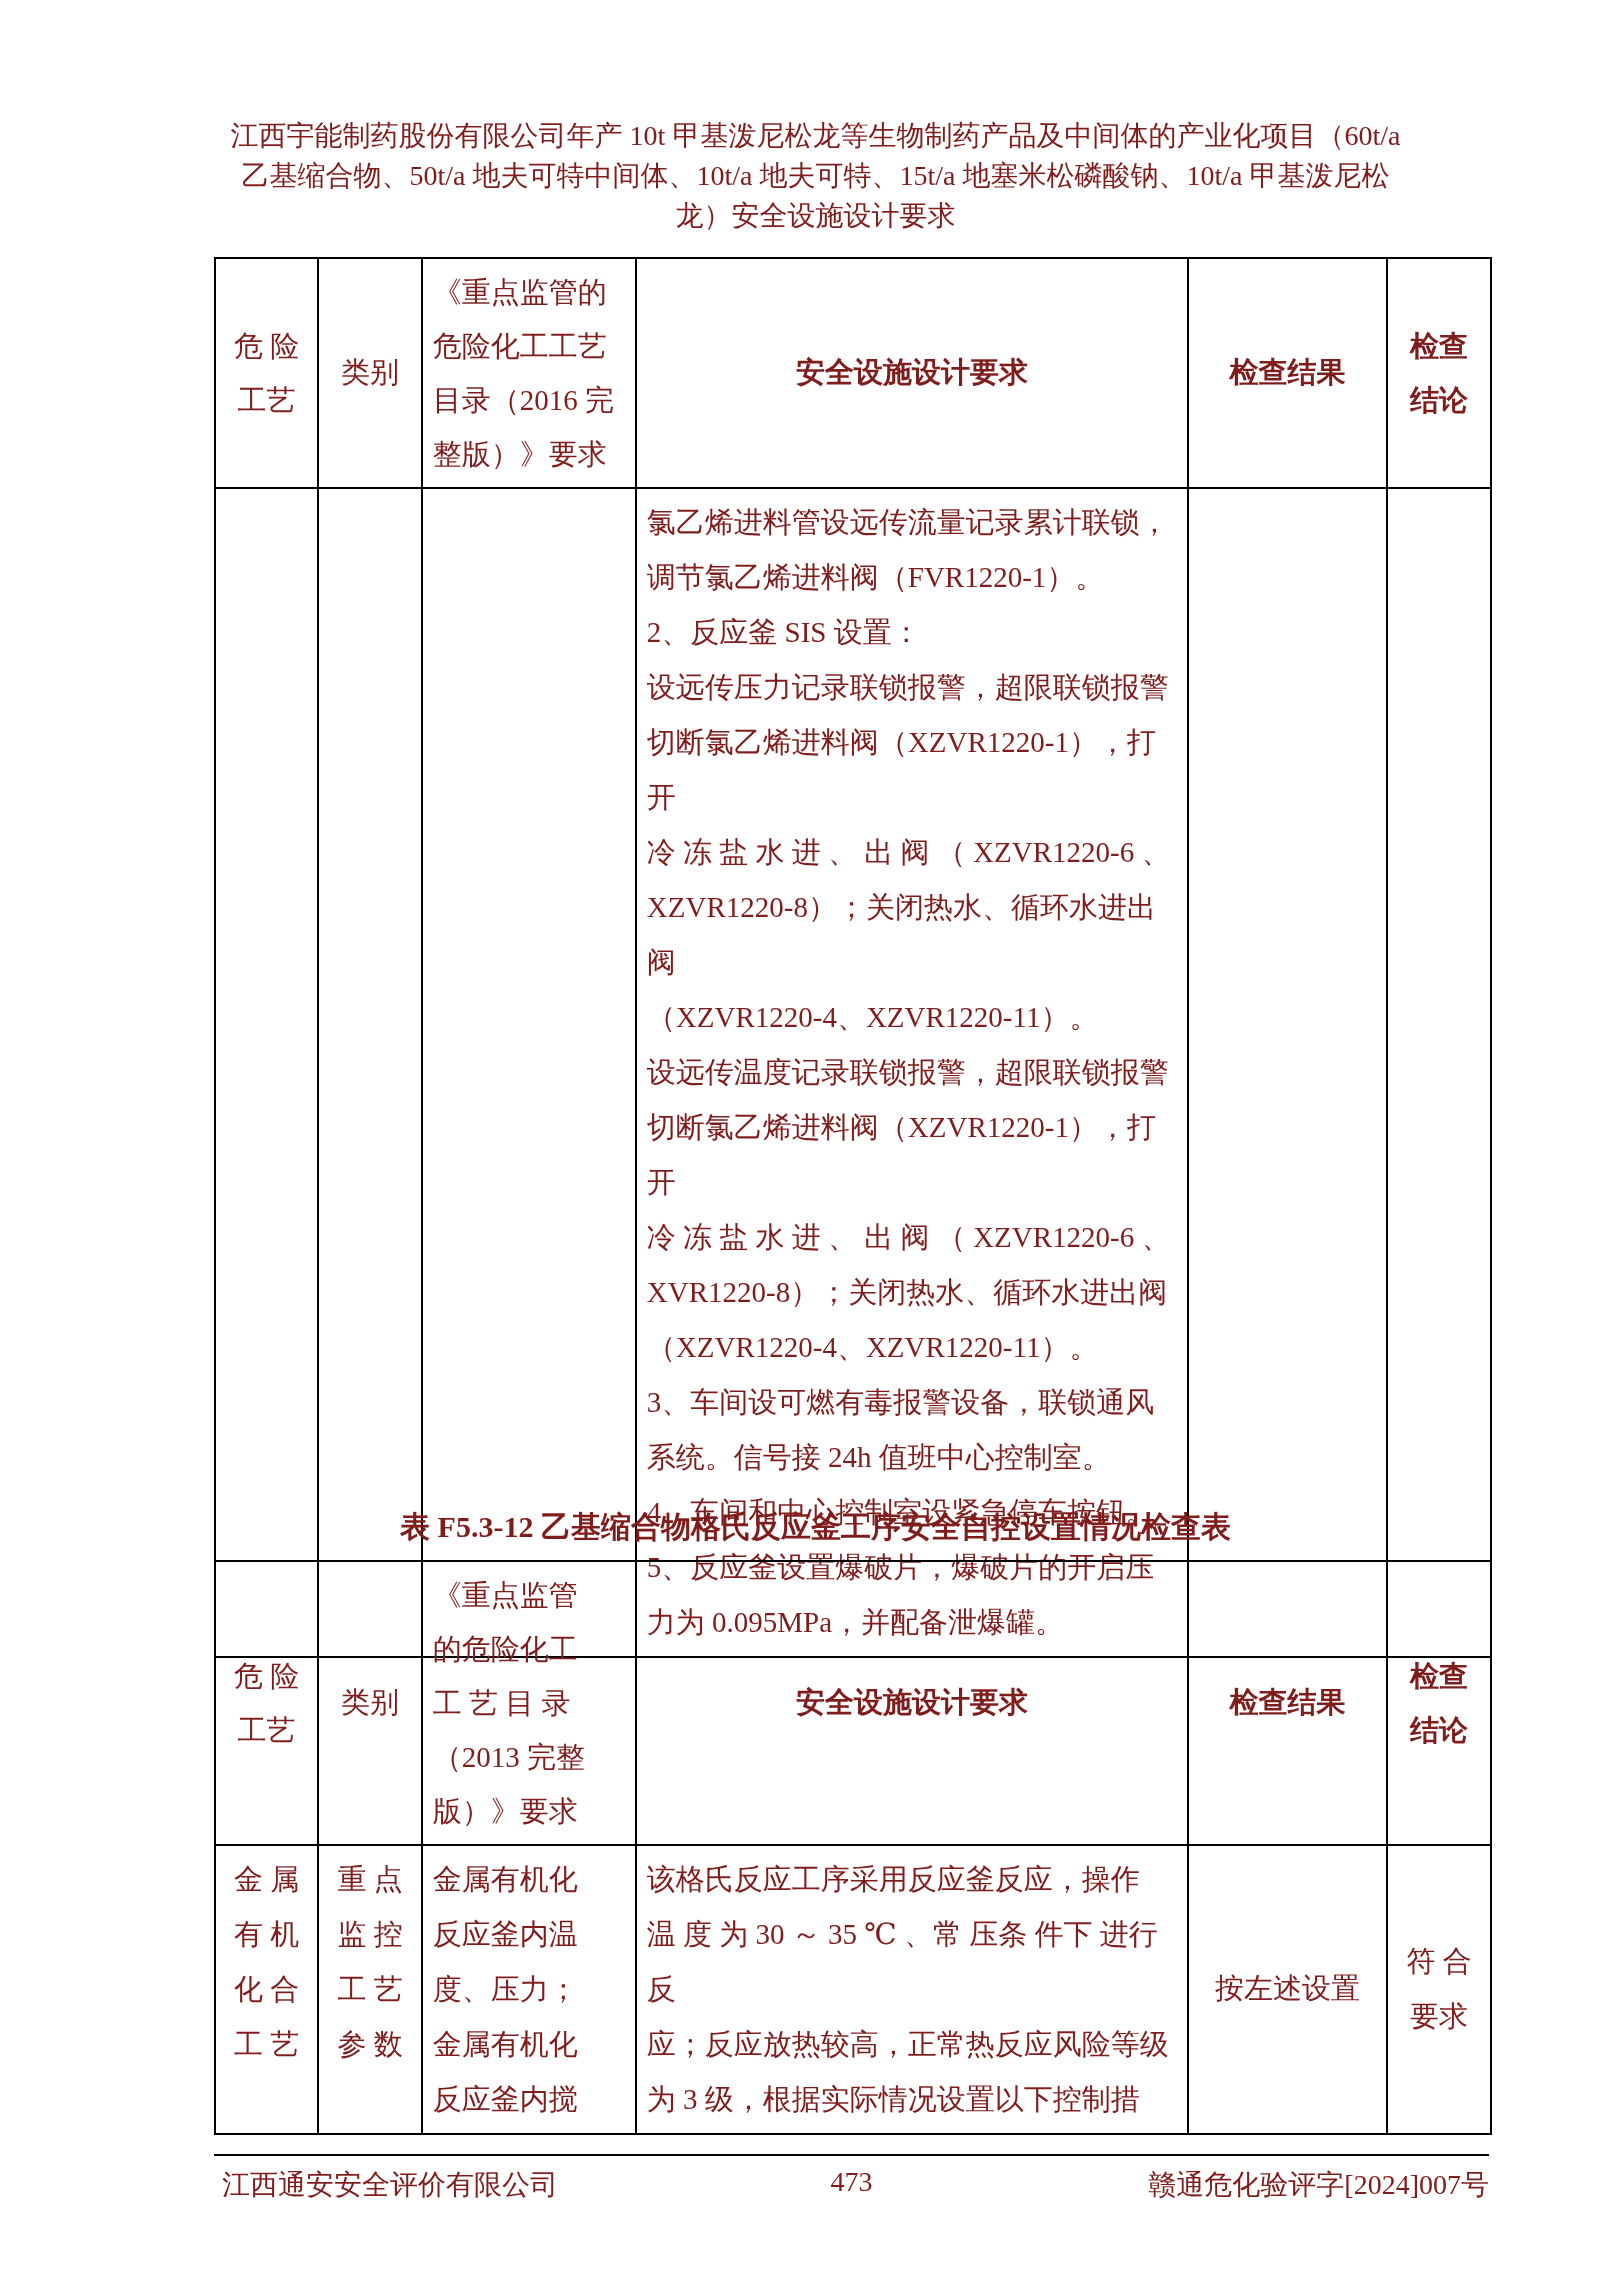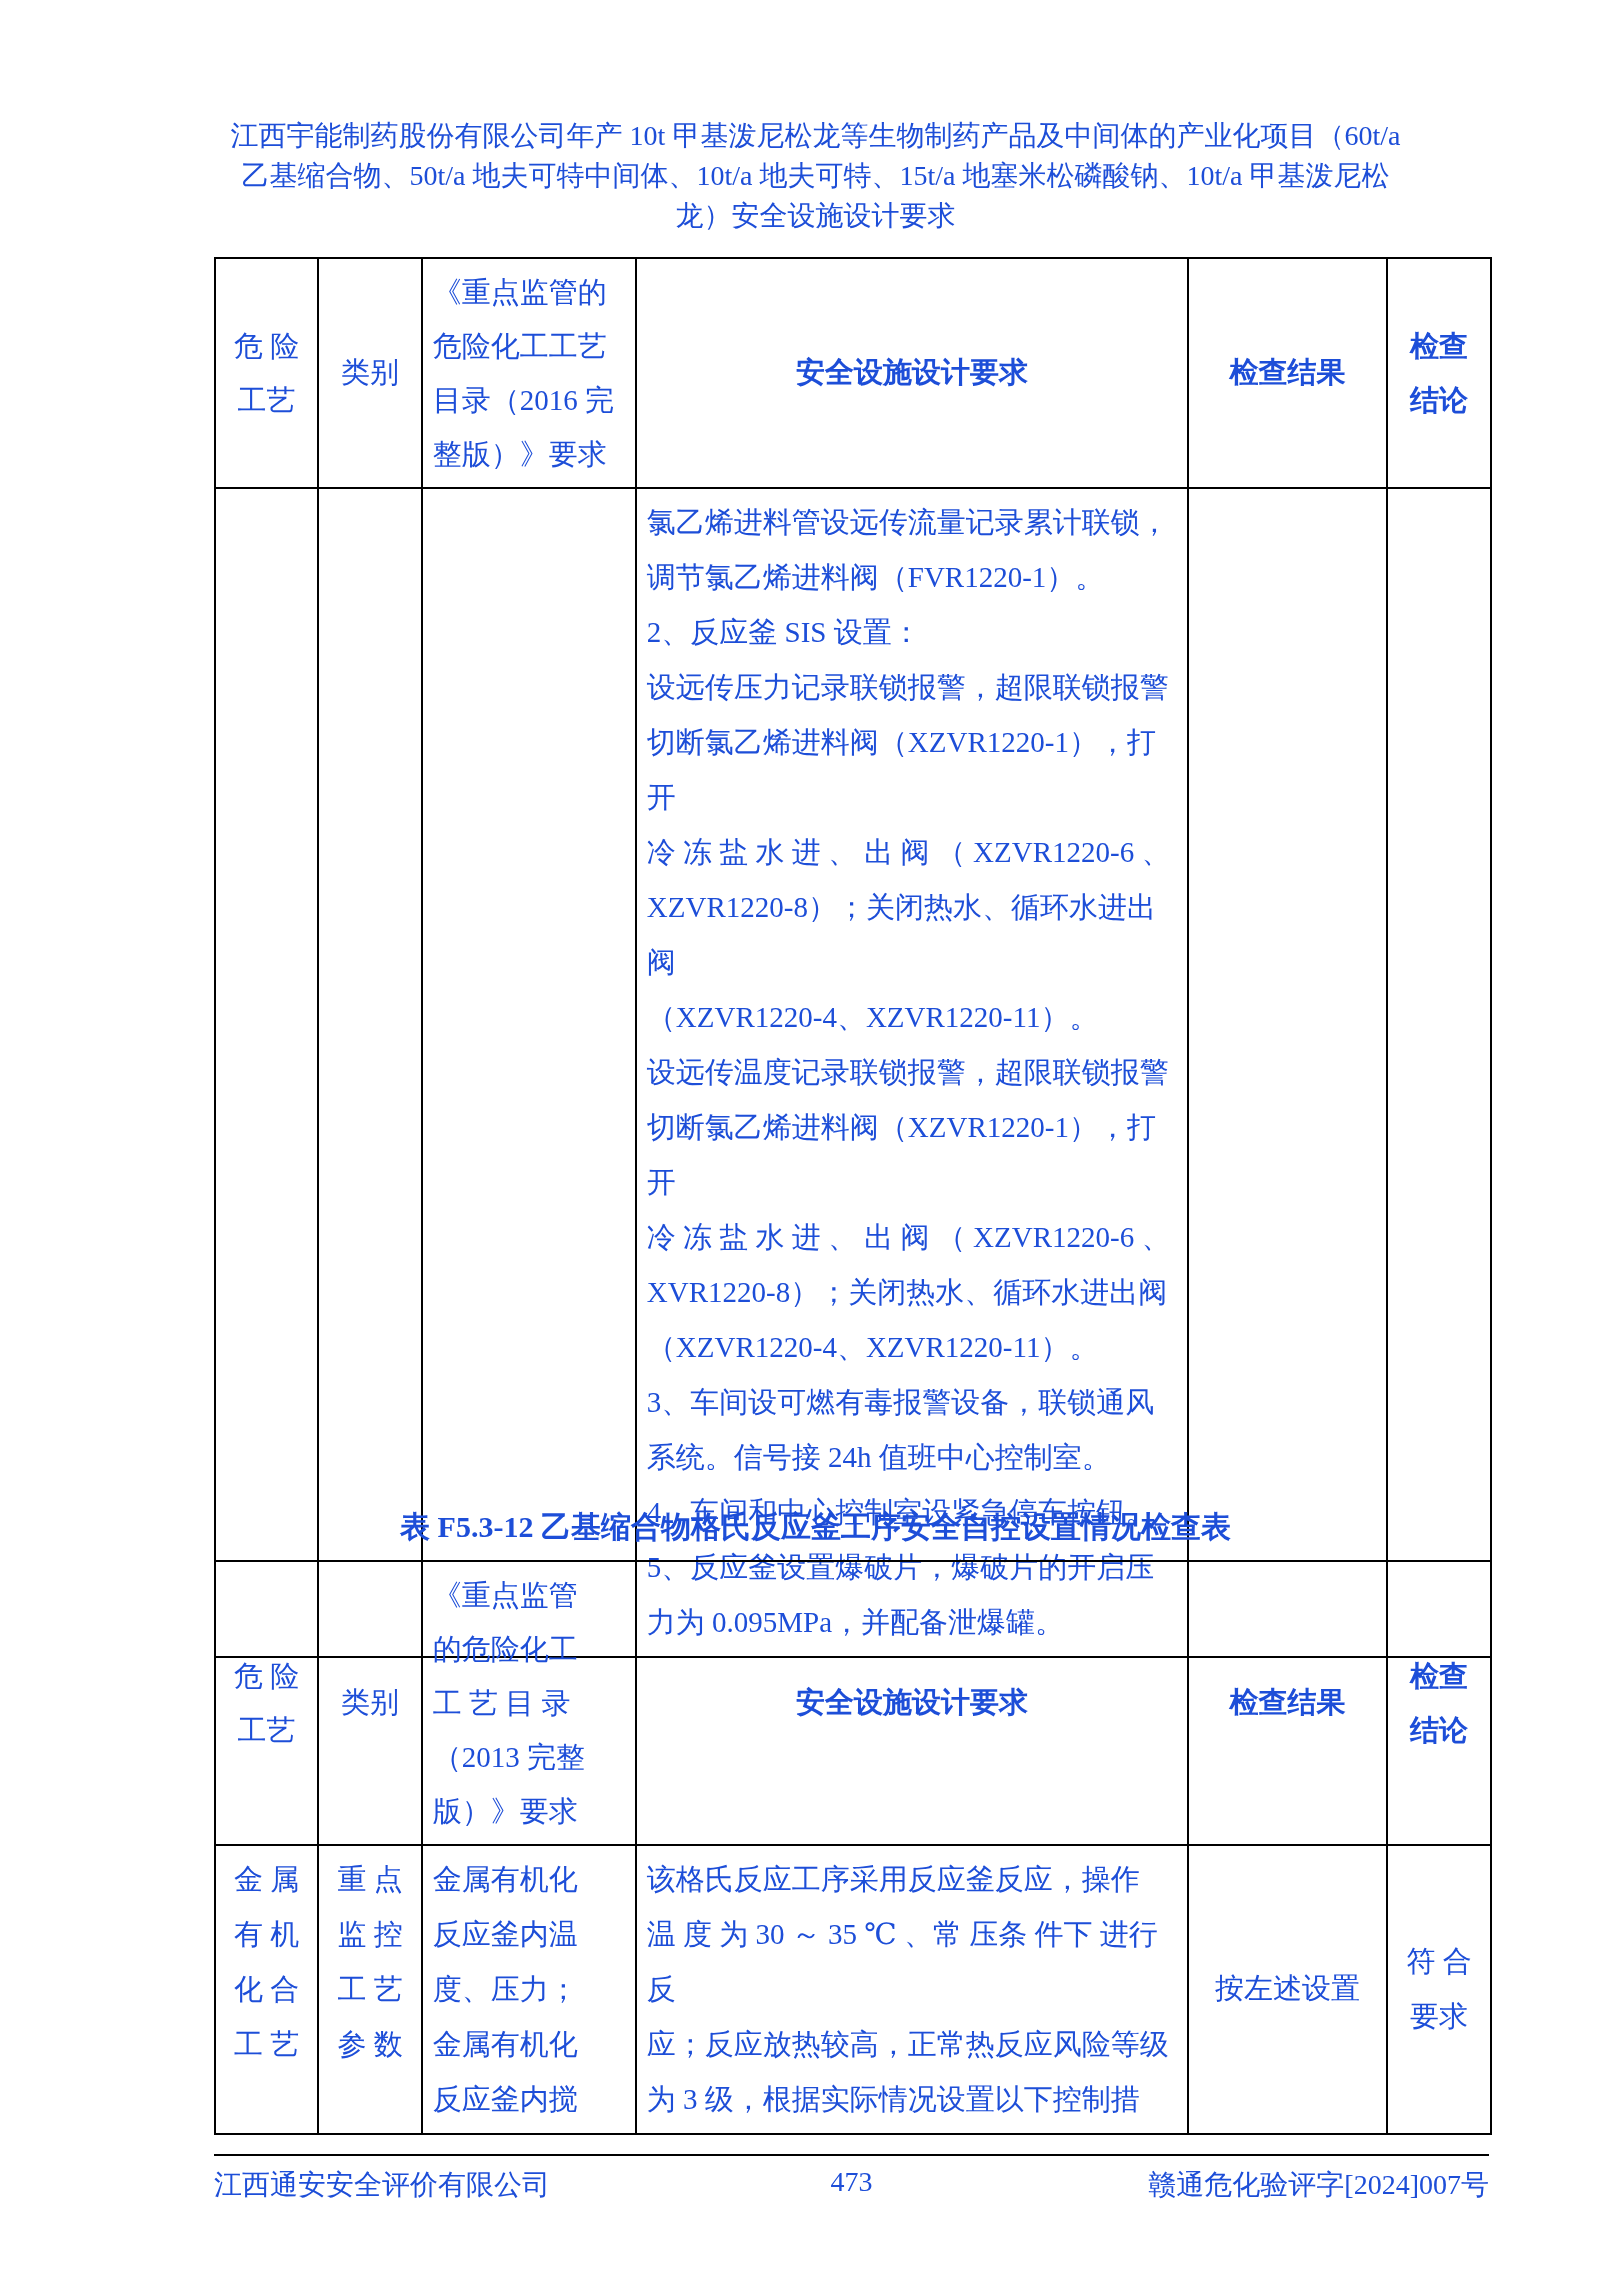--- a/index.html
+++ b/index.html
@@ -2,21 +2,21 @@
 <html><head>
 <meta charset="utf-8">
 <style>
   * { box-sizing: border-box; margin: 0; padding: 0; }
   html, body { background: #ffffff; }
   .page {
     position: relative;
     width: 1621px;
     height: 2293px;
     background: #ffffff;
-    color: #1d4ed8;
+    color: #7f1d1d;
     font-family: "Liberation Serif", "DejaVu Serif", serif;
     overflow: hidden;
   }
   .header-block {
     position: absolute;
     top: 116px;
     left: 142px;
     width: 1347px;
     text-align: center;
     font-size: 28px;
@@ -61,21 +61,21 @@
     width: 1275px;
     border-top: 2px solid #000000;
   }
   .footer {
     position: absolute;
     top: 2166px;
     left: 214px;
     width: 1275px;
     font-size: 28px;
   }
-  .footer .f-left { position: absolute; left: 0; top: 0; }
+  .footer .f-left { position: absolute; left: 8px; top: 0; }
   .footer .f-center { position: absolute; left: 0; width: 100%; text-align: center; top: 0; }
   .footer .f-right { position: absolute; right: 0; top: 0; }
 </style>
 </head>
 <body>
 
 <div class="page">
 
   <div class="header-block">
     <div>江西宇能制药股份有限公司年产 10t 甲基泼尼松龙等生物制药产品及中间体的产业化项目（60t/a</div>

